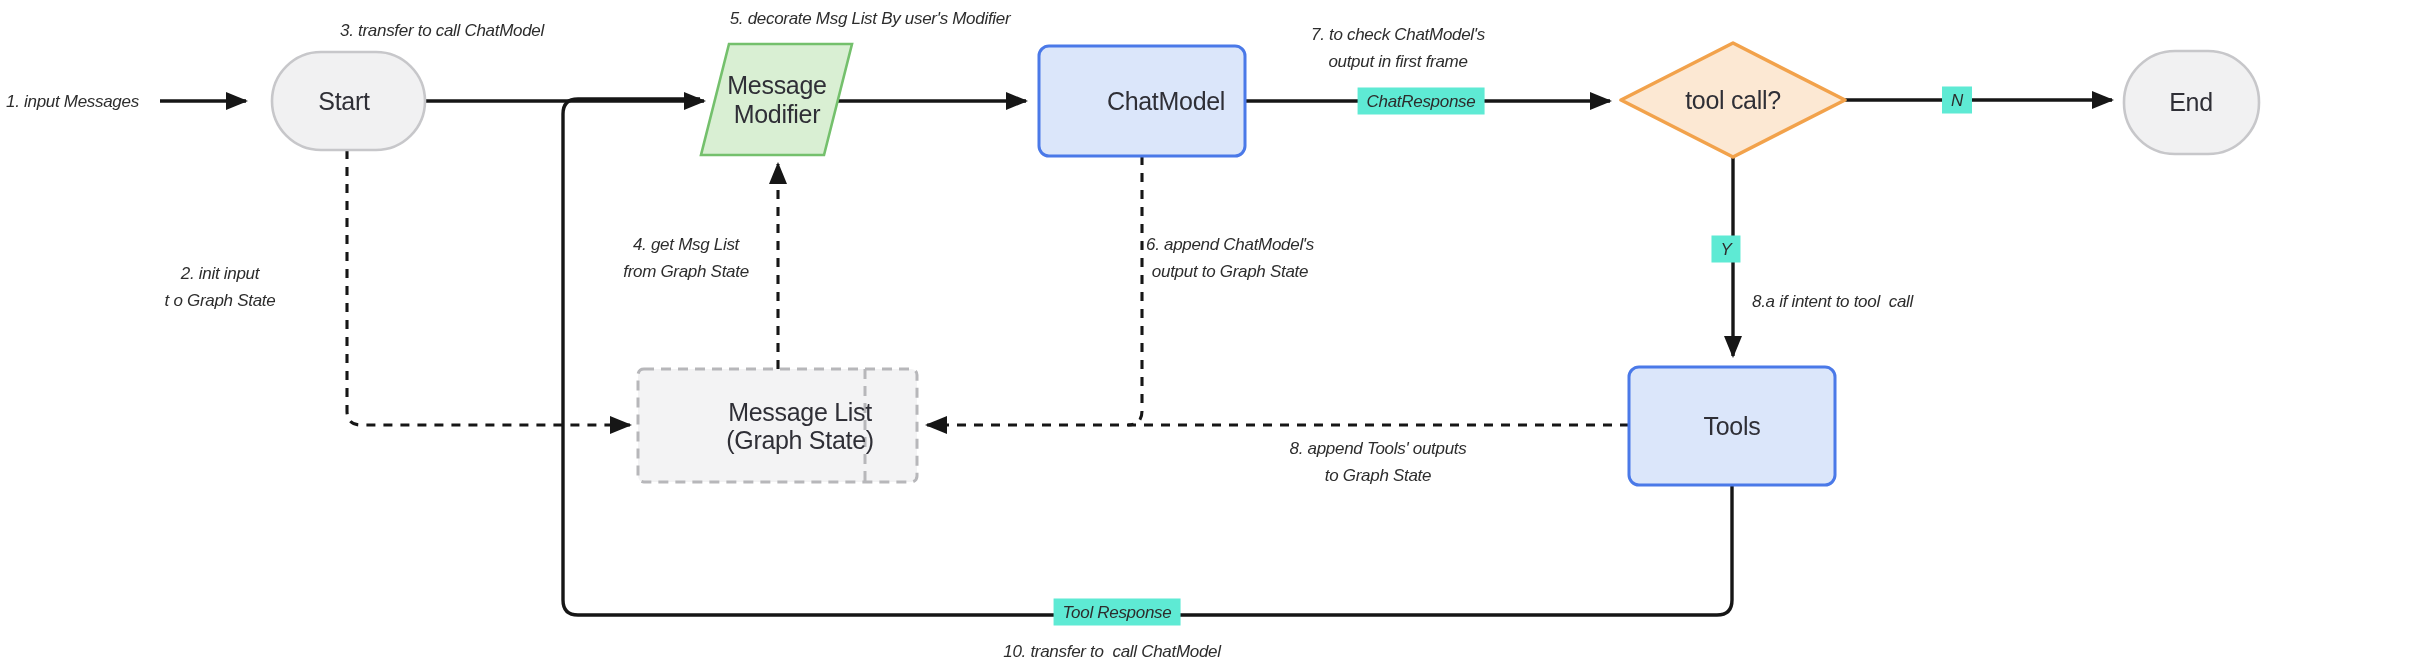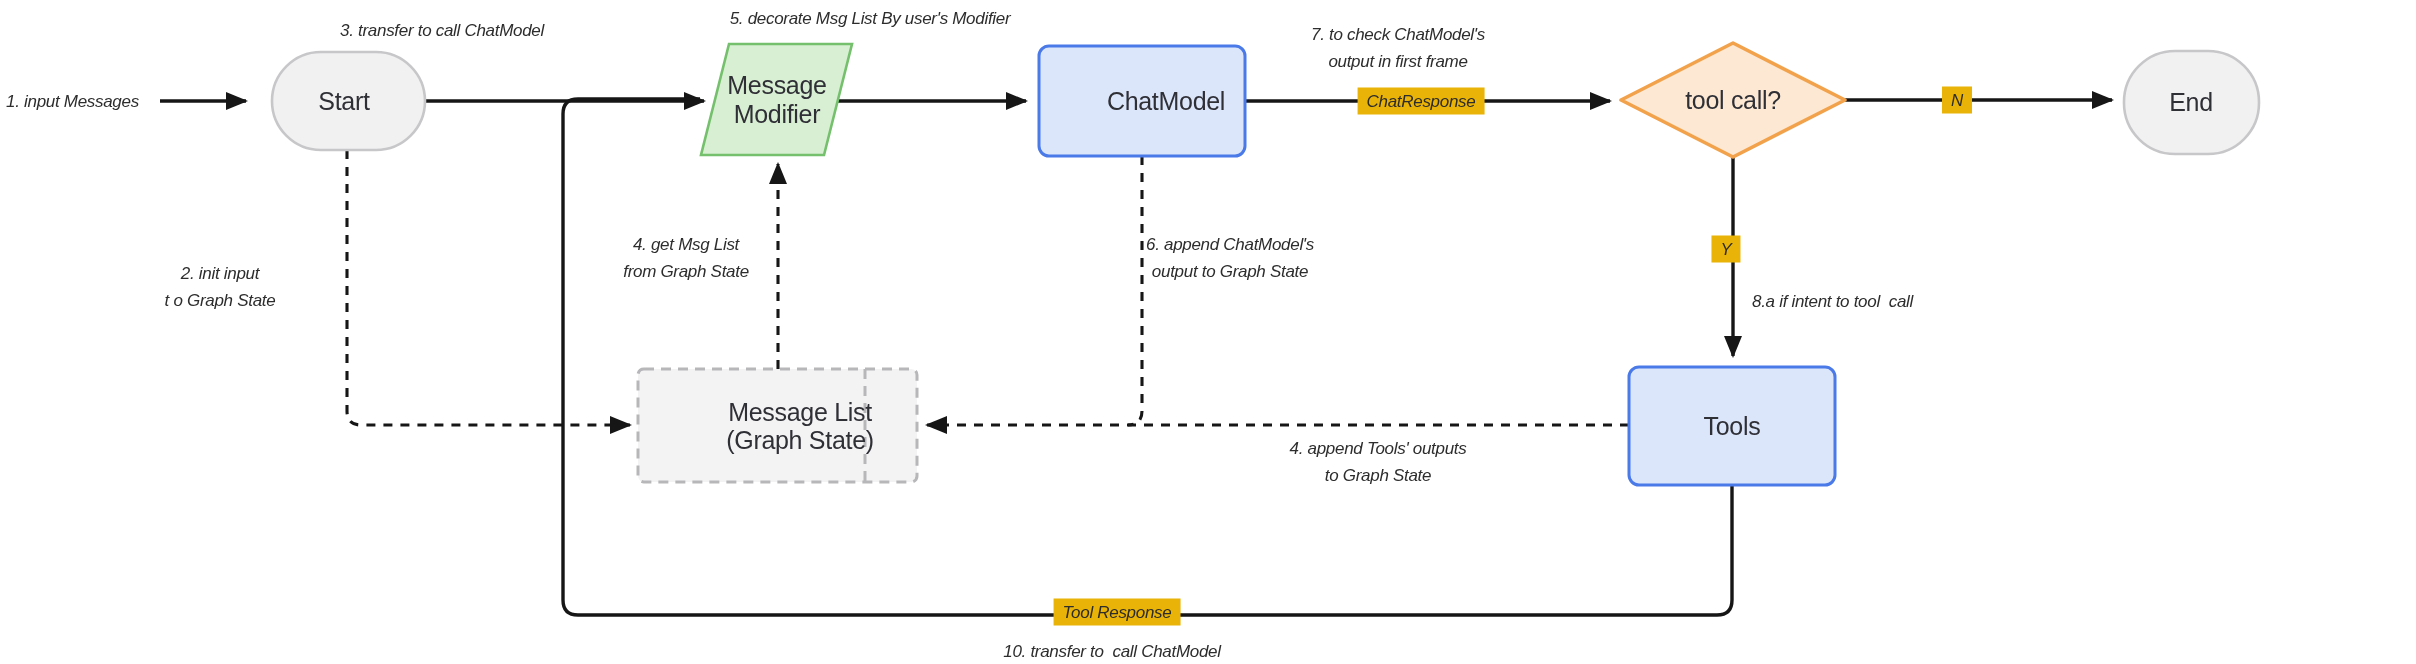--- a/index.html
+++ b/index.html
@@ -8,21 +8,21 @@
     font-family:"Liberation Sans", sans-serif;
   }
   svg.layer{position:absolute;left:0;top:0;}
   .lbl{
     position:absolute;white-space:pre-wrap;text-align:center;
     font-size:17px;line-height:27px;letter-spacing:-0.3px;color:#2d2d2d;
     transform:translate(-50%,-50%);
     font-style:italic;
   }
   .lbl.left{transform:translate(0,-50%);text-align:left;}
-  .lbl.onln{background:#eab308;padding:0 9px;}
+  .lbl.onln{background:#5eead4;padding:0 9px;}
   .node-lbl{
     position:absolute;white-space:pre-wrap;text-align:center;
     font-size:25px;line-height:29px;letter-spacing:-0.3px;color:#2f2f36;
     transform:translate(-50%,-50%);
   }
 </style>
 </head>
 <body>
 
 <div class="canvas">
@@ -77,17 +77,17 @@
 t o Graph State</div>
   <div class="lbl" style="left:442px;top:30px;">3. transfer to call ChatModel</div>
   <div class="lbl" style="left:686px;top:258px;">4. get Msg List
 from Graph State</div>
   <div class="lbl" style="left:870px;top:18px;text-align:center;">5. decorate Msg List By user's Modifier</div>
   <div class="lbl" style="left:1230px;top:258px;">6. append ChatModel's
 output to Graph State</div>
   <div class="lbl" style="left:1398px;top:48px;">7. to check ChatModel's
 output in first frame</div>
   <div class="lbl left" style="left:1752px;top:301px;">8.a if intent to tool  call</div>
-  <div class="lbl" style="left:1378px;top:462px;">4. append Tools' outputs
+  <div class="lbl" style="left:1378px;top:462px;">8. append Tools' outputs
 to Graph State</div>
   <div class="lbl" style="left:1112px;top:651px;">10. transfer to  call ChatModel</div>
 
 </div>
 
 </body></html>

